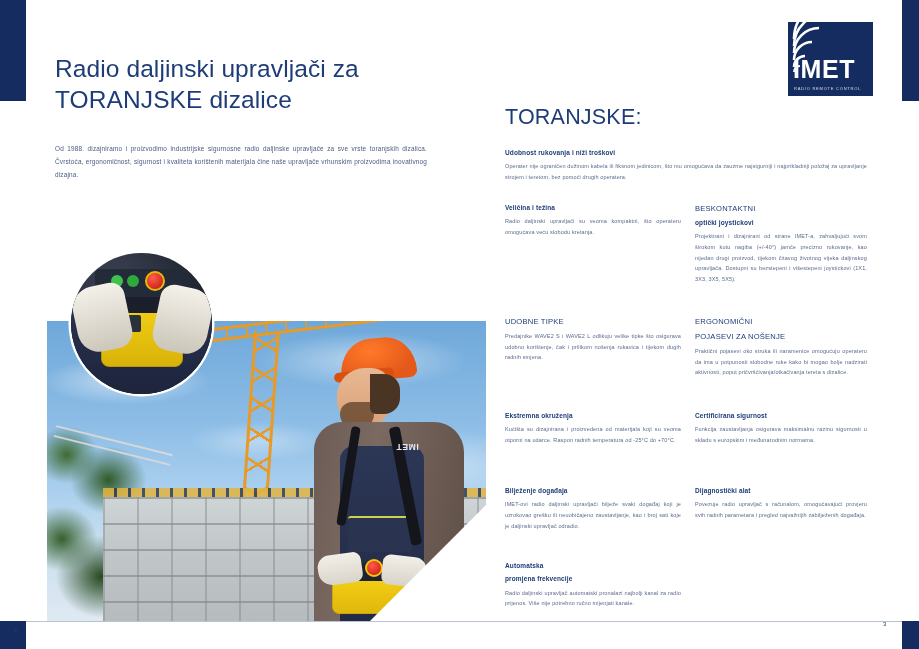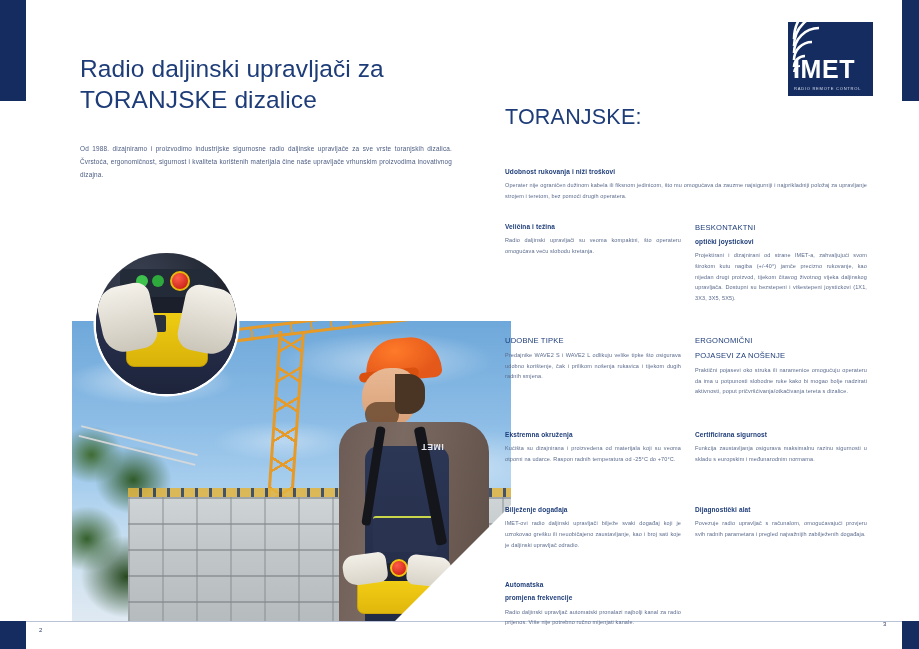--- a/index.html
+++ b/index.html
@@ -29,21 +29,21 @@
   .bar-right-bottom {
     position:absolute; right:0; bottom:0; width:17px; height:28px;
     background:#152c60;
   }
   .rule-bottom {
     position:absolute; left:26px; right:17px; bottom:27px; height:1px;
     background:#b9c2d6;
   }
 
   
-  .page-left { position:absolute; left:0; top:0; width:486px; height:487px;margin-left:25px; }
+  .page-left { position:absolute; left:0; top:0; width:486px; height:487px; }
   .headline {
     position:absolute; left:55px; top:54px; width:400px;
     font-size:24.5px; line-height:1.26; font-weight:400;
     color:#1d3c78; letter-spacing:.1px;
   }
   .intro {
     position:absolute; left:55px; top:142px; width:372px;
     font-size:6.4px; line-height:2.05; color:#4a5a80;
     letter-spacing:.18px; text-align:justify;
   }
@@ -288,21 +288,21 @@
   .logo .tag {
     position:absolute; left:6px; bottom:5px;
     font-size:4.1px; color:#d6ddea; letter-spacing:.72px;
   }
 
   .prednosti {
     position:absolute; left:19px; top:105px;
     font-size:21.5px; font-weight:400; color:#1d3c78; letter-spacing:.2px;
   }
 
-  .feature { position:absolute;margin-top:19px; }
+  .feature { position:absolute; }
   .feature h4 {
     font-size:6.5px; font-weight:700; line-height:1.45;
     color:#1d3c78; letter-spacing:.12px; margin-bottom:4px;
   }
   .feature h4.caps { font-weight:400; font-size:7.6px; letter-spacing:.2px; }
   .feature p {
     font-size:5.5px; line-height:1.92; color:#5b6b8c;
     letter-spacing:.13px; text-align:justify;
   }
 

